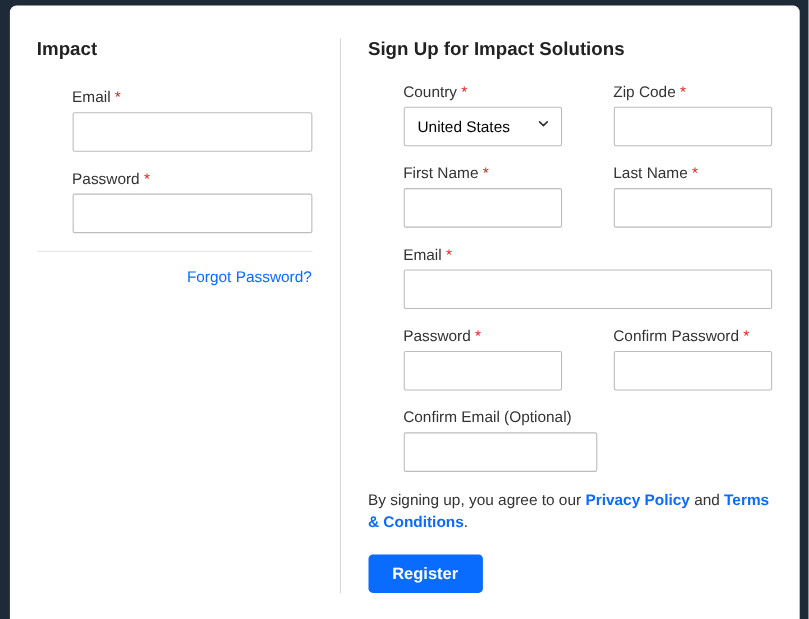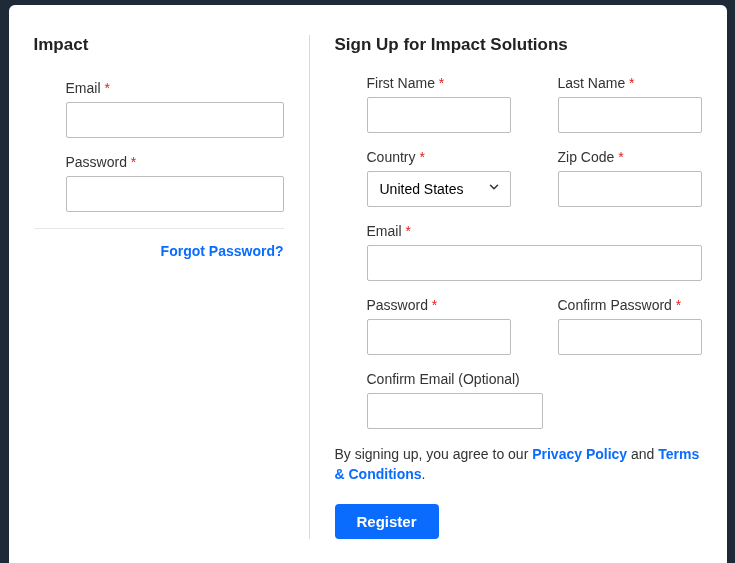--- a/index.html
+++ b/index.html
@@ -103,21 +103,21 @@
     }
     .login-actions {
       display: flex;
       align-items: center;
       justify-content: flex-end;
       gap: 20px;
     }
     .forgot-link {
       color: #0a6cff;
       font-size: 14px;
-      font-weight: 700;
+      font-weight: 400;
       text-decoration: none;
       cursor: pointer;
     }
     .btn {
       background: #0a6cff;
       color: #fff;
       border: none;
       border-radius: 4px;
       font-size: 15px;
       font-weight: 700;
@@ -171,37 +171,20 @@
 
     <hr>
 
     <div class="login-actions">
       <a class="forgot-link">Forgot Password?</a>
     </div>
   </div>
 
   <div class="right-panel">
     <h2>Sign Up for Impact Solutions</h2>
-
-    <div class="form-row">
-      <div class="form-group">
-        <label>
-          <span>First Name</span>
-          <span class="required">*</span>
-        </label>
-        <input type="text" style="">
-      </div>
-      <div class="form-group">
-        <label>
-          <span>Last Name</span>
-          <span class="required">*</span>
-        </label>
-        <input type="text" style="">
-      </div>
-    </div>
 
     <div class="form-row">
       <div class="form-group">
         <label>
           <span>Country</span>
           <span class="required">*</span>
         </label>
         <div class="select-wrapper">
           <select>
             <option>United States</option>
@@ -215,20 +198,37 @@
       </div>
       <div class="form-group">
         <label>
           <span>Zip Code</span>
           <span class="required">*</span>
         </label>
         <input type="text" style="">
       </div>
     </div>
 
+    <div class="form-row">
+      <div class="form-group">
+        <label>
+          <span>First Name</span>
+          <span class="required">*</span>
+        </label>
+        <input type="text" style="">
+      </div>
+      <div class="form-group">
+        <label>
+          <span>Last Name</span>
+          <span class="required">*</span>
+        </label>
+        <input type="text" style="">
+      </div>
+    </div>
+
     <div class="form-group">
       <label>
         <span>Email</span>
         <span class="required">*</span>
       </label>
       <input type="email" style="">
     </div>
 
     <div class="form-row">
       <div class="form-group">

